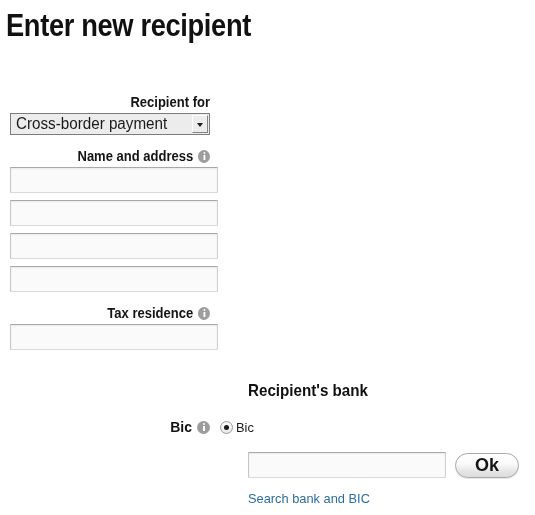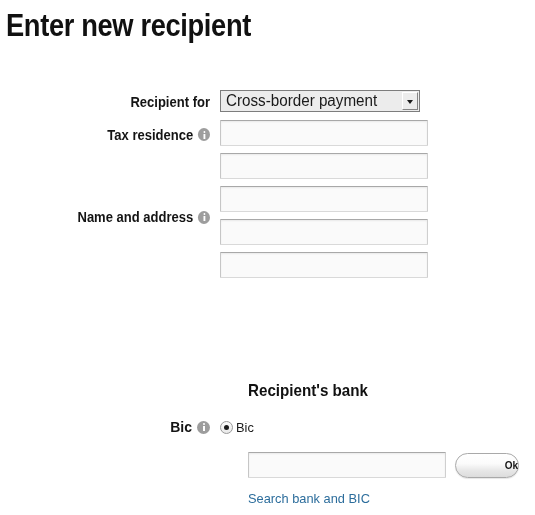--- a/index.html
+++ b/index.html
@@ -35,22 +35,23 @@
   
   .form {
     position: absolute;
     left: 0;
     top: 88px;
     width: 535px;
   }
   .row {
     position: relative;
     display: flex;
-    align-items: center;
+    align-items: flex-start;
     margin-bottom: 7px;
+    flex-direction: column;
   }
   .label-cell {
     width: 210px;
     text-align: right;
     font-size: 14px;
     font-weight: bold;
     color: #141414;
     line-height: 22px;
     padding-top: 3px;
     white-space: nowrap;
@@ -267,28 +268,27 @@
     border-radius: 1px;
   }
   .ok-button {
     margin-left: 9px;
     width: 64px;
     height: 25px;
     border: 1px solid #a9a9a9;
     border-radius: 13px;
     background: linear-gradient(180deg, #ffffff 0%, #fbfbfb 42%, #e7e7e7 72%, #dcdcdc 100%);
     font-family: "Liberation Sans", sans-serif;
-    font-size: 10px;
+    font-size: 18px;
     font-weight: bold;
     color: #151515;
     cursor: pointer;
     box-shadow: 0 1px 1px rgba(0,0,0,0.10);
     padding: 0;
     line-height: 23px;
-    text-align: right;
   }
   .search-link {
     position: absolute;
     left: 248px;
     top: 491px;
     font-size: 13.5px;
     color: #2c6d9c;
     text-decoration: none;
     cursor: pointer;
     transform: scaleX(0.95);
@@ -316,41 +316,41 @@
           <span class="select-text">Cross-border payment</span>
         </div>
         <div class="select-arrow-btn"></div>
       </div>
     </div>
   </div>
 
   <div class="row">
     <div class="label-cell">
       <span class="label-with-icon">
-        <span>Tax residence</span>
-        <span class="info-icon"></span>
-      </span>
-    </div>
-    <div class="field-cell">
-      <input class="text-input" type="text" value="" style="">
-    </div>
-  </div>
-
-  <div class="row">
-    <div class="label-cell">
-      <span class="label-with-icon">
         <span>Name and address</span>
         <span class="info-icon"></span>
       </span>
     </div>
     <div class="field-cell" style="flex-direction:column;">
       <input class="text-input stacked-input" type="text" value="" style="">
       <input class="text-input stacked-input" type="text" value="" style="">
       <input class="text-input stacked-input" type="text" value="" style="">
       <input class="text-input stacked-input" type="text" value="" style="">
+    </div>
+  </div>
+
+  <div class="row">
+    <div class="label-cell">
+      <span class="label-with-icon">
+        <span>Tax residence</span>
+        <span class="info-icon"></span>
+      </span>
+    </div>
+    <div class="field-cell">
+      <input class="text-input" type="text" value="" style="">
     </div>
   </div>
 
 
 </div>
 
 <div class="section-heading">Recipient's bank</div>
 
 <div class="radio-row">
   <div class="radio-label-cell">

